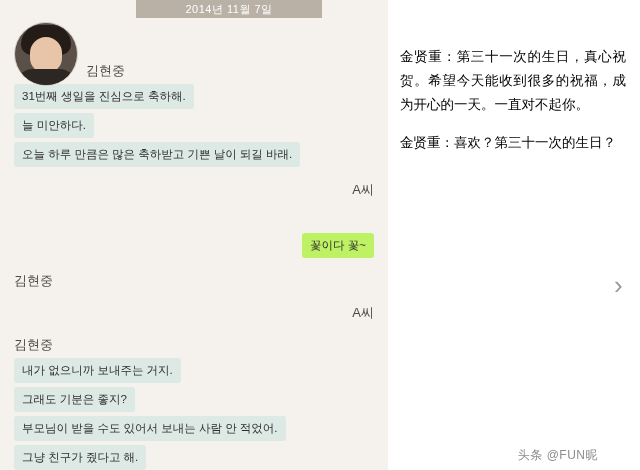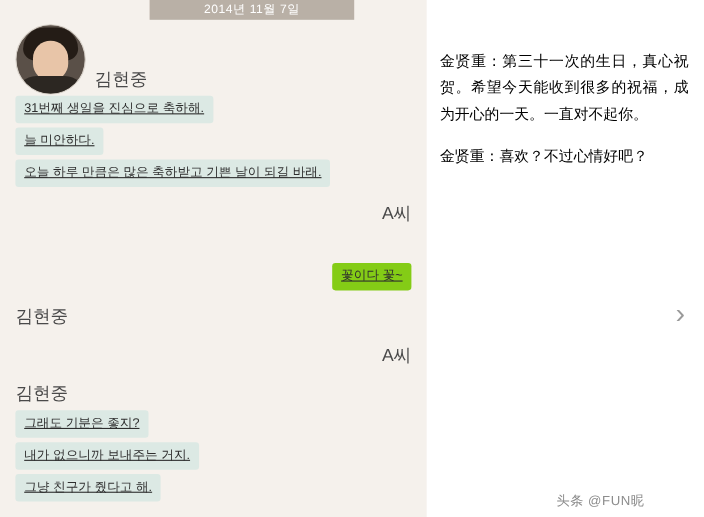--- a/index.html
+++ b/index.html
@@ -87,44 +87,43 @@
   }
   .avatar .shoulder {
     position: absolute;
     left: 0px; bottom: -6px;
     width: 62px; height: 22px;
     background: #2c2722;
     border-radius: 18px 18px 0 0;
   }
 
   .sender {
-    font-size: 16px;
+    font-size: 13px;
     color: #4a4a4a;
     margin: 0 0 4px 0;
     display: block;
   }
   .sender.with-avatar { margin-left: 72px; padding-top: 44px; }
   .sender.right-name { color: #4a4a4a; }
 
   .bubble {
     display: inline-block;
     background: #dce9e4;
     color: #2e2e2e;
     font-size: 11.5px;
     line-height: 15px;
     padding: 5px 8px;
     border-radius: 3px;
     margin-bottom: 4px;
     max-width: 300px;
     text-align: center;
     white-space: pre-wrap;
-    text-decoration: underline;
   }
   .bubble.mine {
-    background: #84cc16;
+    background: #bef264;
     margin-top: 34px;
   }
   .stack { margin-left: 0; }
   .stack .bubble { display: block; width: fit-content; }
   .stack.right .bubble { margin-left: auto; }
 
   .group-left { padding-left: 14px; }
   .group-right { }
 
   
@@ -153,21 +152,21 @@
     width: 22px;
     height: 34px;
     color: #9a9a9a;
     font-size: 26px;
     line-height: 34px;
   }
 
   
   .watermark {
     position: absolute;
-    right: 22px;
+    right: 10px;
     bottom: 6px;
     font-size: 12px;
     color: #8d8d8d;
     letter-spacing: 0.5px;
   }
 </style>
 </head>
 <body>
 
 <div class="page">
@@ -203,30 +202,31 @@
         <span class="sender">김현중</span>
       </div>
 
       <div class="msg-row right group-right" style="margin-top:14px;">
         <span class="sender right-name">A씨</span>
       </div>
 
       <div class="msg-row left group-left" style="margin-top:14px;">
         <span class="sender">김현중</span>
         <div class="stack">
+          <span class="bubble">내가 없으니까 보내주는 거지.</span>
           <span class="bubble">그래도 기분은 좋지?</span>
-          <span class="bubble">내가 없으니까 보내주는 거지.</span>
+          <span class="bubble">부모님이 받을 수도 있어서 보내는 사람 안 적었어.</span>
           <span class="bubble">그냥 친구가 줬다고 해.</span>
         </div>
       </div>
 
     </div>
   </div>
 
   <div class="trans-panel">
     <p class="trans-line">金贤重：第三十一次的生日，真心祝贺。希望今天能收到很多的祝福，成为开心的一天。一直对不起你。</p>
-    <p class="trans-line">金贤重：喜欢？不过心情好吧？</p>
+    <p class="trans-line">金贤重：喜欢？第三十一次的生日？</p>
     <div class="chevron">›</div>
   </div>
 
   <div class="watermark">头条 @FUN昵</div>
 
 </div>
 
 </body></html>

